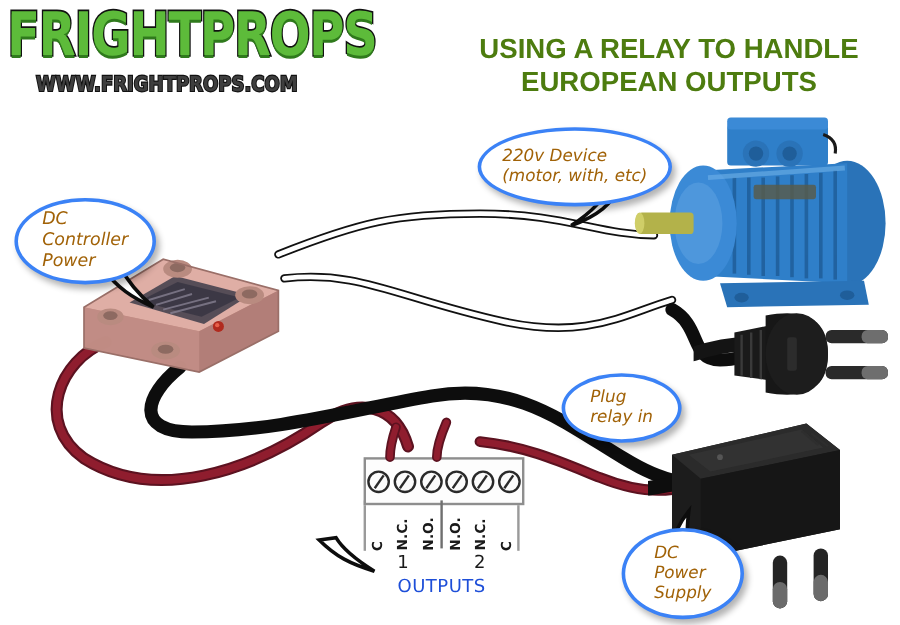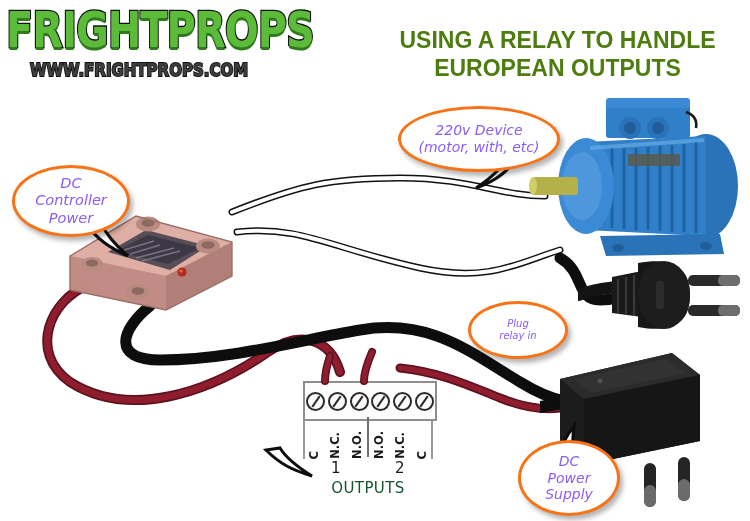--- a/index.html
+++ b/index.html
@@ -18,23 +18,23 @@
     font-weight:bold;font-size:15px;color:#3e3e3e;
     -webkit-text-stroke:1.6px #111;paint-order:stroke fill;
     transform:scaleY(1.15);transform-origin:left top;white-space:nowrap;}
 
   
   .title{position:absolute;left:370px;top:26px;width:375px;text-align:center;
     font-family:"Liberation Sans",sans-serif;font-weight:bold;font-size:23px;
     color:#4d7c0f;line-height:1.22;}
 
   
-  .callout{position:absolute;background:#fff;border:3px solid #f97316;border-radius:50%;
-    display:flex;align-items:center;justify-content:center;text-align:center;
-    font-family:"DejaVu Sans",sans-serif;font-style:italic;color:#8b5cf6;
+  .callout{position:absolute;background:#fff;border:3px solid #3b82f6;border-radius:50%;
+    display:flex;align-items:center;justify-content:center;
+    font-family:"DejaVu Sans",sans-serif;font-style:italic;color:#a16207;
     box-shadow:3px 4px 5px rgba(0,0,0,.30);z-index:40;line-height:1.18;}
   .tail{position:absolute;z-index:39;}
   .tail svg{display:block;overflow:visible;}
 
   
   .wires{position:absolute;left:0;top:0;width:750px;height:521px;z-index:10;}
   .wires.top{z-index:30;}
 
   
   .relay{position:absolute;left:62px;top:198px;width:176px;height:128px;z-index:20;}
@@ -60,21 +60,21 @@
   .tb-labels{position:absolute;left:303px;top:419px;width:130px;height:40px;z-index:22;
     display:flex;align-items:flex-end;justify-content:space-around;}
   .tb-lab{writing-mode:vertical-rl;transform:rotate(180deg);
     font-family:"DejaVu Sans",sans-serif;font-size:11.5px;font-weight:bold;color:#1a1a1a;
     letter-spacing:0px;white-space:nowrap;}
   .tb-div{position:absolute;left:367px;top:417px;width:2px;height:40px;background:#6f6f6f;z-index:23;}
   .tb-nums{position:absolute;left:303px;top:459px;width:130px;height:18px;z-index:22;
     font-family:"DejaVu Sans",sans-serif;font-size:15px;color:#1a1a1a;}
   .tb-nums span{position:absolute;}
   .tb-out{position:absolute;left:303px;top:479px;width:130px;text-align:center;z-index:22;
-    font-family:"DejaVu Sans",sans-serif;font-size:15px;color:#14532d;letter-spacing:.4px;}
+    font-family:"DejaVu Sans",sans-serif;font-size:15px;color:#1d4ed8;letter-spacing:.4px;}
 </style>
 </head>
 <body>
 
 <div id="stage">
 
   <div class="logo">
     <div class="logo-main">FRIGHTPROPS</div>
     <div class="logo-sub">WWW.FRIGHTPROPS.COM</div>
   </div>
@@ -278,21 +278,21 @@
         <path d="M48,2 C40,18 28,28 6,36 C24,24 34,14 38,0 Z" fill="#fff" stroke="#0d0d0d" stroke-width="3"></path>
       </svg>
   </div>
   <div class="callout" style="left:398px;top:106px;width:156px;height:60px;font-size:14px;">
     <div>
       <div>220v Device</div>
       <div>(motor, with, etc)</div>
     </div>
   </div>
 
-  <div class="callout" style="left:468px;top:301px;width:94px;height:52px;font-size:10px;">
+  <div class="callout" style="left:468px;top:311px;width:94px;height:52px;font-size:14px;">
     <div>
       <div>Plug</div>
       <div>relay in</div>
     </div>
   </div>
 
   <div class="tail" style="left:264px;top:448px;">
     <svg width="60" height="36">
         <path d="M2,2 C16,16 28,22 48,28 C32,18 22,10 16,0 Z" fill="#fff" stroke="#0d0d0d" stroke-width="3"></path>
       </svg>

